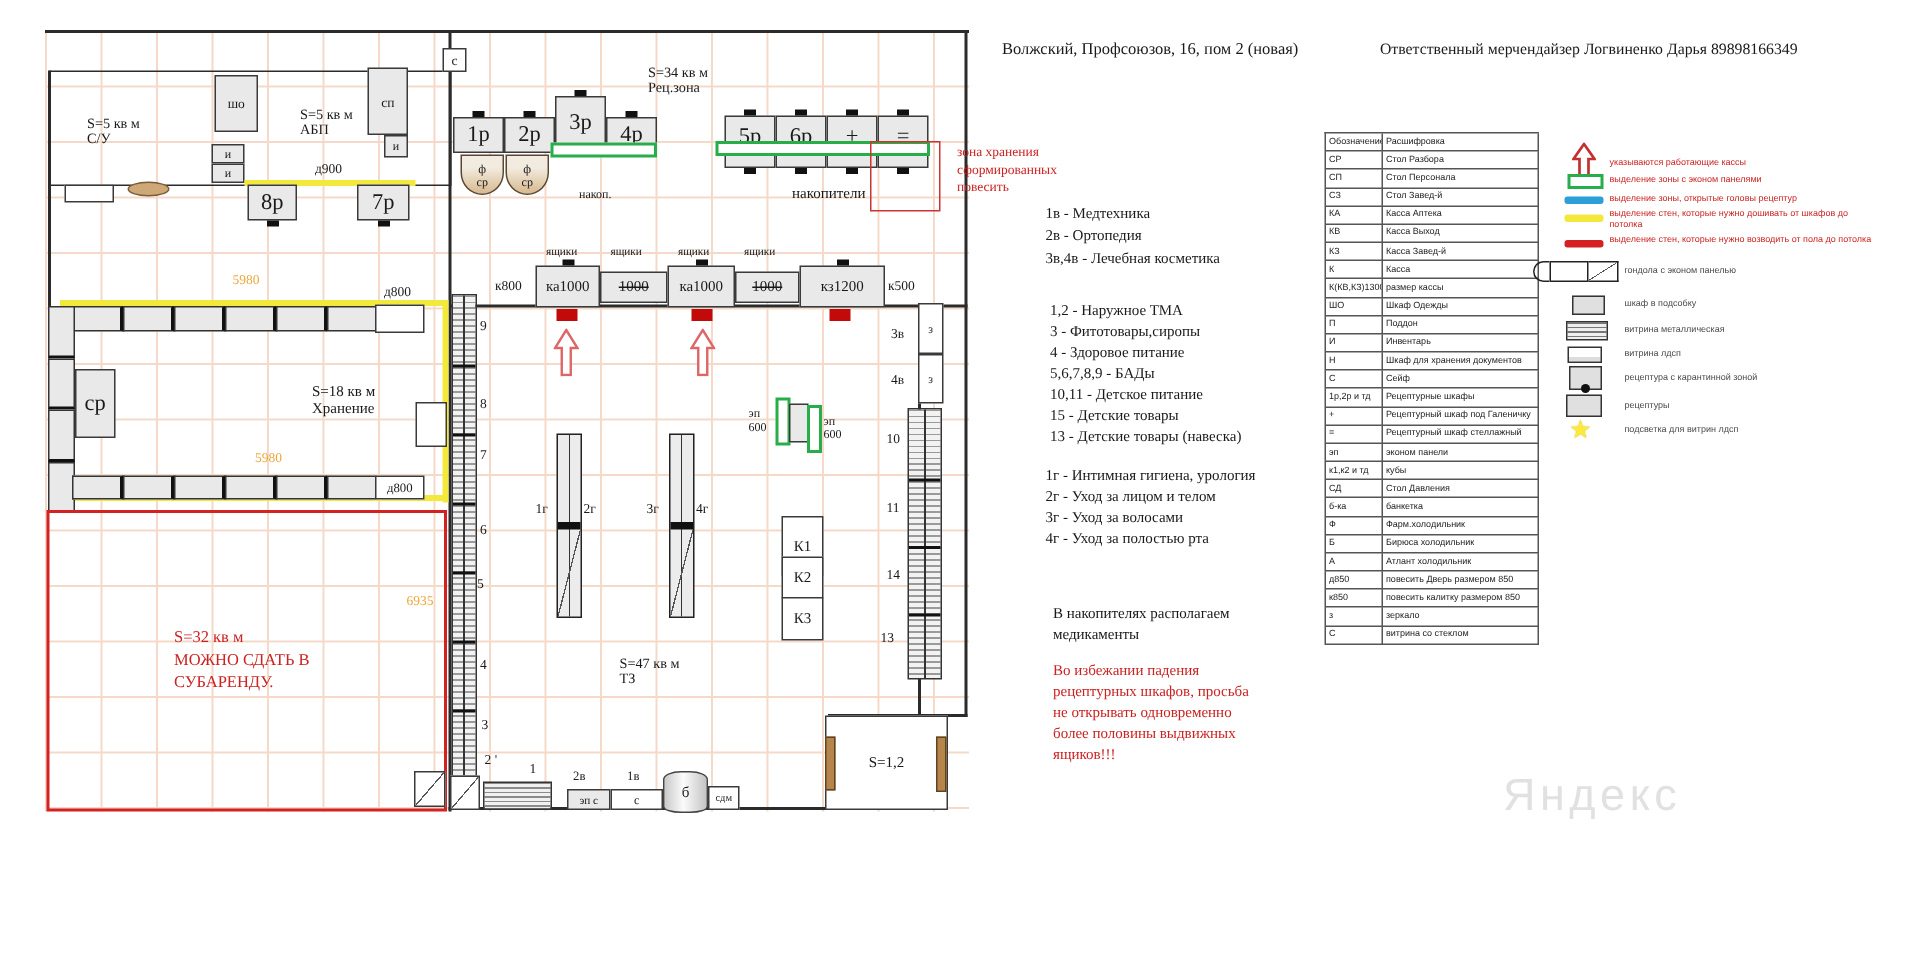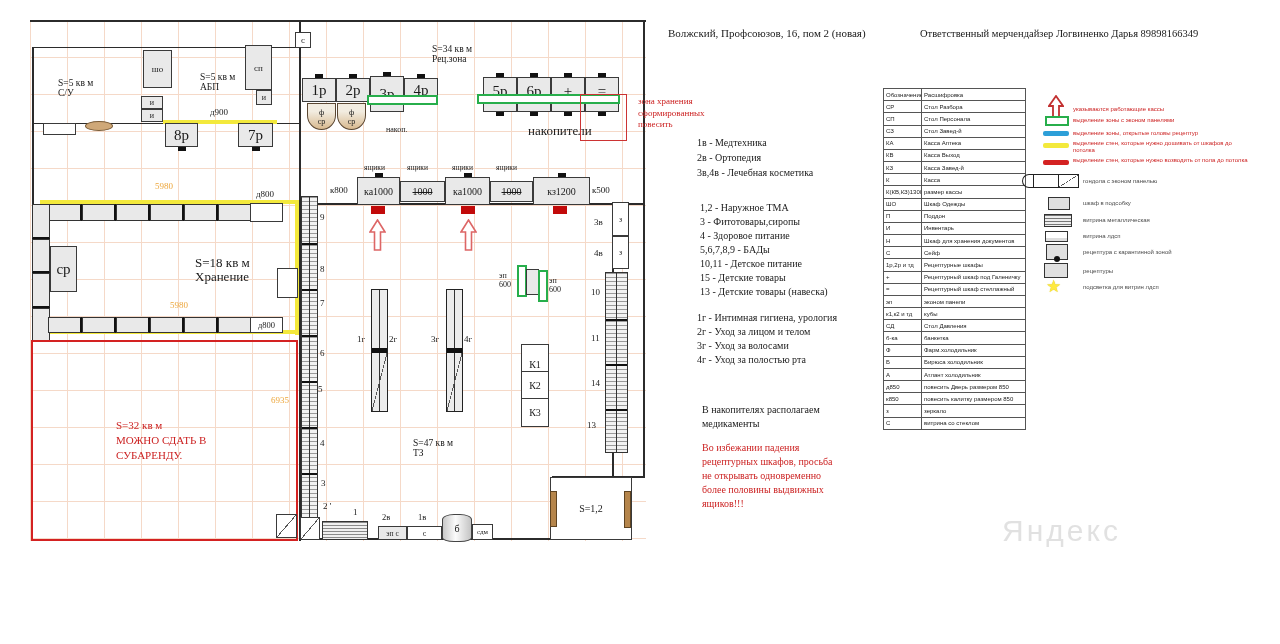--- a/index.html
+++ b/index.html
@@ -111,21 +111,21 @@
   <div class="wbox" style="left:250px;top:203px;width:33px;height:19px"></div>
   <div class="cellsV" style="left:32px;top:204px;width:18px;height:137px">
       <div></div>
       <div></div>
       <div></div>
       <div></div>
     </div>
   <div class="box" style="left:50px;top:246px;width:27px;height:46px">
       <span>ср</span>
     </div>
-  <div class="lbl" style="left:195px;top:256px;font-size:13px">
+  <div class="lbl" style="left:208px;top:256px;font-size:10px">
     <div>S=18 кв м</div>
     <div>Хранение</div>
   </div>
   <div class="lbl orange" style="left:170px;top:301px;font-size:9px">5980</div>
   <div class="cells" style="left:48px;top:317px;width:203px;height:16px">
       <div></div>
       <div></div>
       <div></div>
       <div></div>
       <div></div>
@@ -152,21 +152,21 @@
     <div>S=34 кв м</div>
     <div>Рец.зона</div>
   </div>
 
   <div class="box tick" style="left:302px;top:78px;width:34px;height:24px">
       <span>1р</span>
     </div>
   <div class="box tick" style="left:336px;top:78px;width:34px;height:24px">
       <span>2р</span>
     </div>
-  <div class="box tick" style="left:370px;top:76px;width:34px;height:36px">
+  <div class="box tick" style="left:370px;top:64px;width:34px;height:36px">
       <span>3р</span>
     </div>
   <div class="box tick" style="left:404px;top:78px;width:34px;height:24px">
       <span>4р</span>
     </div>
   <div class="greenbox" style="left:367px;top:95px;width:71px;height:10px"></div>
   <div class="bin lines" style="left:307px;top:103px;width:29px;height:27px">
       <div>ф</div>
       <div>ср</div>
     </div>
@@ -182,21 +182,21 @@
   <div class="box tick tickb" style="left:517px;top:77px;width:34px;height:35px;align-items:flex-start;padding-top:5px">
       <span>6р</span>
     </div>
   <div class="box tick tickb" style="left:551px;top:77px;width:34px;height:35px;align-items:flex-start;padding-top:5px">
       <span>+</span>
     </div>
   <div class="box tick tickb" style="left:585px;top:77px;width:34px;height:35px;align-items:flex-start;padding-top:5px">
       <span>=</span>
     </div>
   <div class="greenbox" style="left:477px;top:94px;width:143px;height:10px"></div>
-  <div class="lbl" style="left:528px;top:124px;font-size:13px">накопители</div>
+  <div class="lbl" style="left:528px;top:124px;font-size:10px">накопители</div>
   <div class="redbox" style="left:580px;top:94px;width:47px;height:47px"></div>
 
   <div class="lbl" style="left:330px;top:186px;font-size:9px">к800</div>
   <div class="lbl" style="left:364px;top:164px;font-size:7.5px">ящики</div>
   <div class="lbl" style="left:407px;top:164px;font-size:7.5px">ящики</div>
   <div class="lbl" style="left:452px;top:164px;font-size:7.5px">ящики</div>
   <div class="lbl" style="left:496px;top:164px;font-size:7.5px">ящики</div>
   <div class="box tick" style="left:357px;top:177px;width:43px;height:28px;font-size:10px">
       <span>ка1000</span>
     </div>

